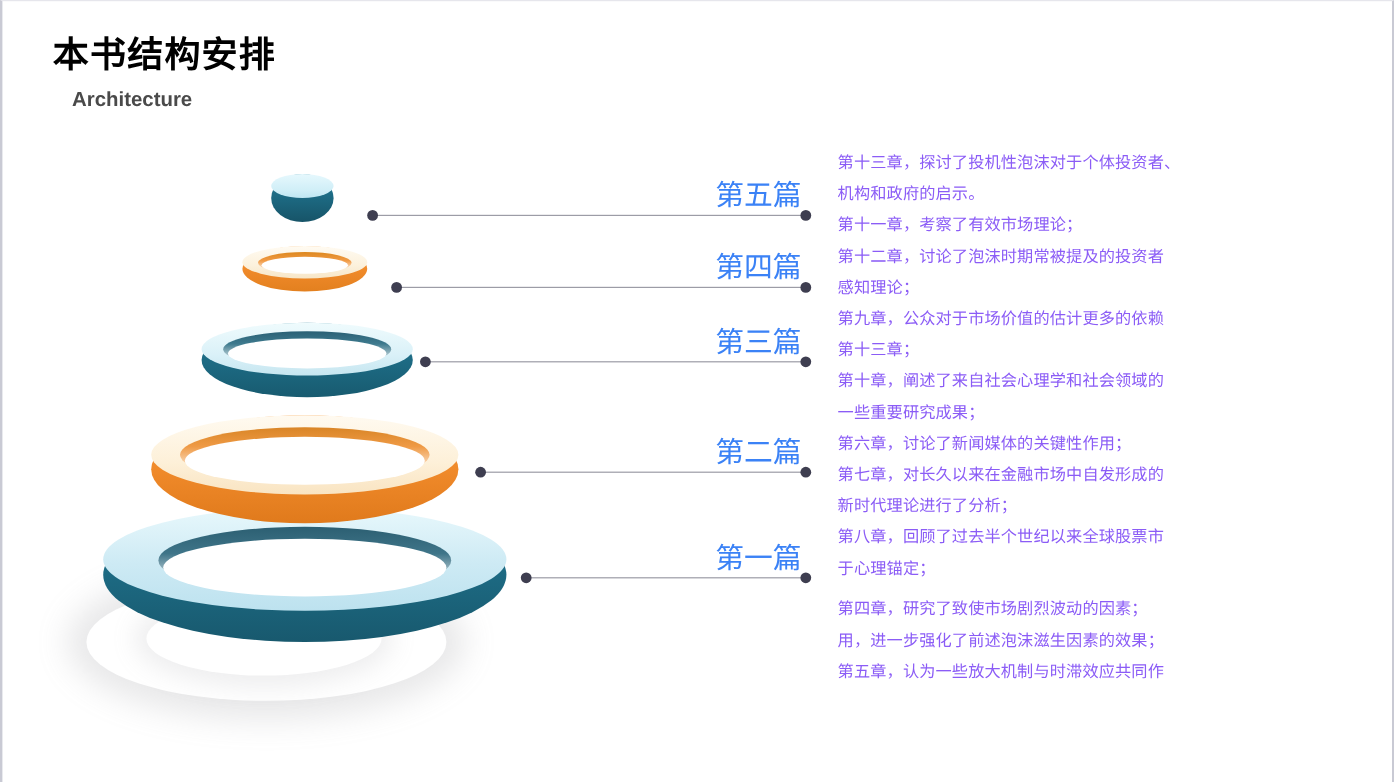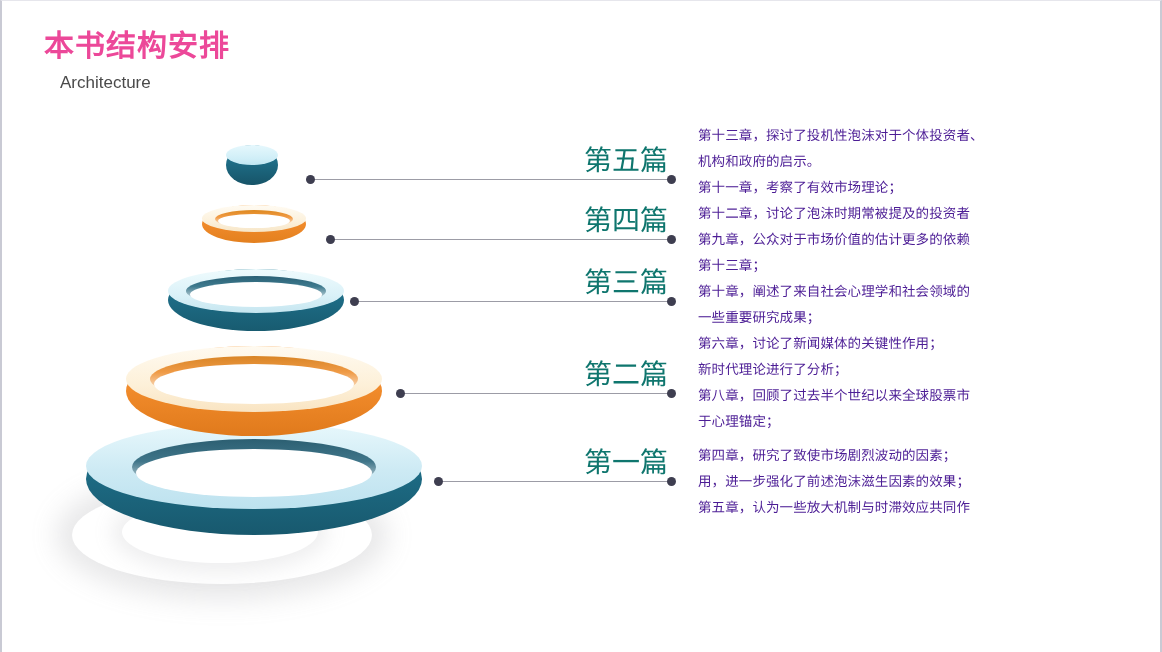--- a/index.html
+++ b/index.html
@@ -24,31 +24,31 @@
     border-top: 1px solid #e6e6ec;
   }
 
   
   .title {
     position: absolute;
     left: 42px;
     top: 20px;
     font-size: 30px;
     font-weight: 700;
-    color: #ec4899;
+    color: #000000;
     letter-spacing: 1px;
     white-space: nowrap;
   }
   .subtitle {
     position: absolute;
     left: 58px;
     top: 72px;
     font-size: 17px;
     color: #4a4a4a;
-    font-weight: 400;
+    font-weight: 700;
     white-space: nowrap;
   }
 
   
   .stack {
     position: absolute;
     left: 0;
     top: 100px;
     width: 560px;
     height: 520px;
@@ -105,42 +105,42 @@
     border-radius: 50%;
     background: #3e3e50;
   }
   .conn-dot.left  { left: -4px; }
   .conn-dot.right { right: -4px; }
 
   .conn-label {
     position: absolute;
     bottom: 13px;
     right: 4px;
-    font-size: 28px;
-    color: #0f766e;
+    font-size: 24px;
+    color: #3b82f6;
     white-space: nowrap;
     font-family: "Liberation Serif", "DejaVu Serif", serif;
     font-weight: 400;
     margin-top: 20px;
   }
 
   
   .text-col {
     position: absolute;
     left: 696px;
     top: 122px;
     width: 292px;
   }
   .text-group {
     margin: 0 0 0 0;
   }
   .text-line {
     font-size: 13.5px;
     line-height: 26px;
-    color: #4c1d95;
+    color: #8b5cf6;
     white-space: pre-wrap;
     letter-spacing: 0.1px;
   }
   .group-gap { height: 8px; }
 </style>
 </head>
 <body>
 
 <div class="slide">
 
@@ -234,31 +234,33 @@
   <div class="text-col">
 
     <div class="text-group">
       <div class="text-line">第十三章，探讨了投机性泡沫对于个体投资者、</div>
       <div class="text-line">机构和政府的启示。</div>
     </div>
 
     <div class="text-group">
       <div class="text-line">第十一章，考察了有效市场理论；</div>
       <div class="text-line">第十二章，讨论了泡沫时期常被提及的投资者</div>
+      <div class="text-line">感知理论；</div>
     </div>
 
     <div class="text-group">
       <div class="text-line">第九章，公众对于市场价值的估计更多的依赖</div>
       <div class="text-line">第十三章；</div>
       <div class="text-line">第十章，阐述了来自社会心理学和社会领域的</div>
       <div class="text-line">一些重要研究成果；</div>
     </div>
 
     <div class="text-group">
       <div class="text-line">第六章，讨论了新闻媒体的关键性作用；</div>
+      <div class="text-line">第七章，对长久以来在金融市场中自发形成的</div>
       <div class="text-line">新时代理论进行了分析；</div>
       <div class="text-line">第八章，回顾了过去半个世纪以来全球股票市</div>
       <div class="text-line">于心理锚定；</div>
     </div>
 
     <div class="group-gap"></div>
 
     <div class="text-group">
       <div class="text-line">第四章，研究了致使市场剧烈波动的因素；</div>
       <div class="text-line">用，进一步强化了前述泡沫滋生因素的效果；</div>

